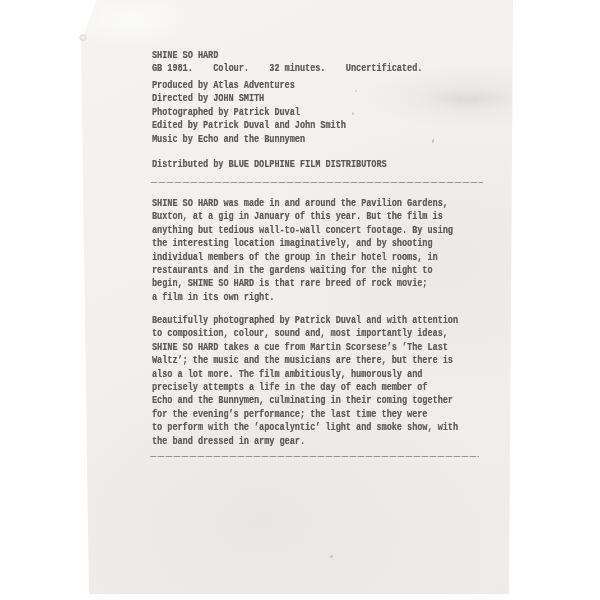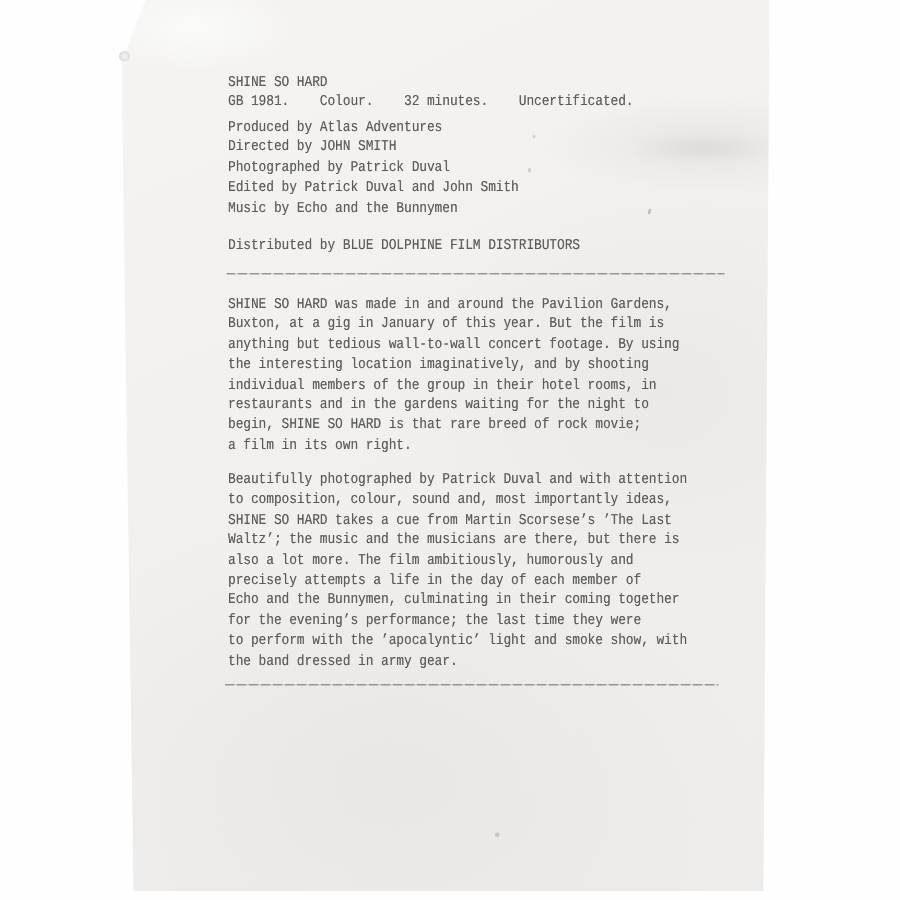--- a/index.html
+++ b/index.html
@@ -9,20 +9,21 @@
     height: 600px;
     background: #ffffff;
     overflow: hidden;
     font-family: "Liberation Mono", monospace;
   }
   .scene {
     position: relative;
     width: 600px;
     height: 600px;
     background: #fefefe;
+    font-weight: bold;
   }
   
   .paper {
     position: absolute;
     inset: 0;
     clip-path: polygon(97px 0px, 513px 0px, 509px 594px, 89px 594px, 81px 42px);
     background:
       radial-gradient(90px 40px at 130px 18px, rgba(252,252,251,0.9), rgba(252,252,251,0) 75%),
       radial-gradient(150px 45px at 470px 97px, rgba(219,217,213,0.45), rgba(219,217,213,0) 72%),
       radial-gradient(260px 200px at 440px 260px, rgba(224,222,218,0.35), rgba(224,222,218,0) 70%),

